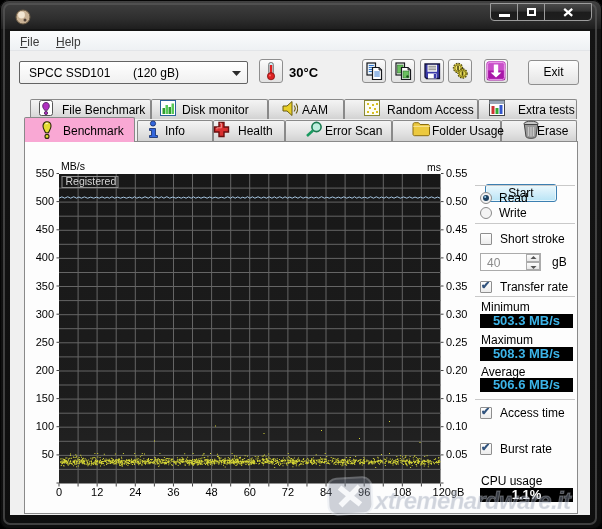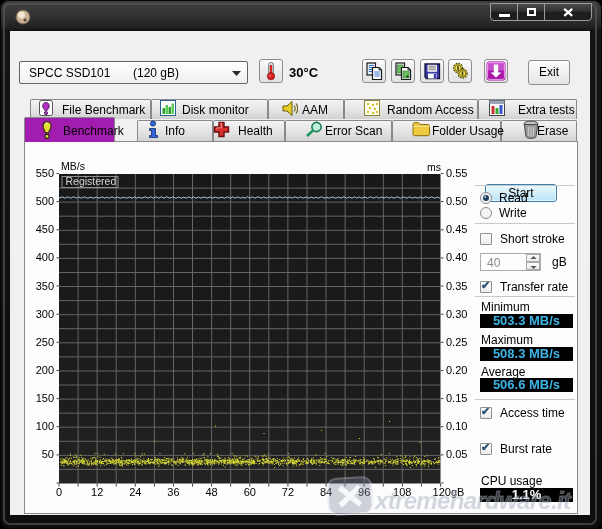--- a/index.html
+++ b/index.html
@@ -16,26 +16,26 @@
 #cap2{left:27px;width:28px;}
 #cap3{left:54px;width:48px;border-radius:0 0 4px 0;}
 .glyph{position:absolute;color:#fff;font-weight:bold;}
 
 #client{position:absolute;left:10px;top:31px;width:580px;height:484px;background:#f0f0f0;}
 #menubar{position:absolute;left:0;top:0;width:580px;height:20px;background:linear-gradient(#fbfcfd,#eef1f4);border-bottom:1px solid #e3e5e8;color:#3a3a3a;font-size:12px;}
 #menubar span{position:absolute;top:4px;}
 
 .btn24{position:absolute;width:24px;height:24px;border:1px solid #8e8e8e;border-radius:3px;background:linear-gradient(#fcfcfc,#eeeeee 45%,#e2e2e2);}
 #combo{position:absolute;left:9px;top:30px;width:229px;height:23px;border:1px solid #636363;border-radius:2px;background:linear-gradient(#ffffff,#f0f0f0);font-size:12px;color:#000;}
-#exitbtn{position:absolute;left:518px;top:29px;width:42px;height:25px;border:1px solid #8e8e8e;border-radius:3px;background:linear-gradient(#fdfdfd,#f2f2f2 45%,#e4e4e4);font-size:12px;color:#000;text-align:center;line-height:23px;}
+#exitbtn{position:absolute;left:518px;top:29px;width:51px;height:25px;border:1px solid #8e8e8e;border-radius:3px;background:linear-gradient(#fdfdfd,#f2f2f2 45%,#e4e4e4);font-size:12px;color:#000;text-align:center;line-height:23px;}
 
 .tab{position:absolute;border:1px solid #898989;border-bottom:none;border-radius:2px 2px 0 0;background:linear-gradient(#f4f4f4,#e2e2e2 60%,#d2d2d2);font-size:12px;color:#000;}
 .trow1{top:68px;height:20px;}
 .trow2{top:89px;height:21px;}
-#tabactive{position:absolute;left:14px;top:86px;width:91px;height:25px;background:#a21caf;border:1px solid #898989;border-bottom:none;border-radius:2px 2px 0 0;font-size:12px;z-index:5;}
+#tabactive{position:absolute;left:14px;top:86px;width:111px;height:25px;background:#f9a8d4;border:1px solid #898989;border-bottom:none;border-radius:2px 2px 0 0;font-size:12px;z-index:5;}
 .tlab{position:absolute;top:4px;}
 
 #panel{position:absolute;left:14px;top:110px;width:554px;height:373px;background:#fdfdfd;border:1px solid #8a8a8a;}
 
 .yl{position:absolute;width:30px;text-align:right;font-size:11px;color:#000;}
 .yr{position:absolute;width:30px;text-align:left;font-size:11px;color:#000;}
 .xl{position:absolute;font-size:11px;color:#000;text-align:center;width:24px;}
 
 .hr{position:absolute;left:465px;width:100px;height:1px;background:#c9c9c9;}
 .rlabel{position:absolute;font-size:12px;color:#000;}
@@ -61,20 +61,24 @@
    <div class="cap" id="cap2">
         <div class="glyph" style="left:8.5px;top:3.5px;width:9px;height:8px;border:2px solid #fff;background:none;"></div>
       </div>
    <div class="cap" id="cap3">
         <svg width="46" height="16" style="position:absolute;top:0;left:0">
           <path d="M19.2 4.8 L27.2 11.8 M27.2 4.8 L19.2 11.8" stroke="#fff" stroke-width="2.2"></path>
         </svg>
       </div>
  </div>
  <div id="client">
+  <div id="menubar">
+    <span style="left:10px;"><u>F</u>ile</span>
+    <span style="left:46px;"><u>H</u>elp</span>
+  </div>
 
   <div id="combo">
     <span class="abs" style="left:9px;top:4px;">SPCC SSD101</span>
     <span class="abs" style="left:113px;top:4px;">(120 gB)</span>
     <svg class="abs" style="left:212px;top:9px" width="10" height="6">
           <path d="M0 0h9l-4.5 5z" fill="#2b2b2b"></path>
         </svg>
   </div>
 
   <div class="btn24" style="left:249px;top:28px;">

